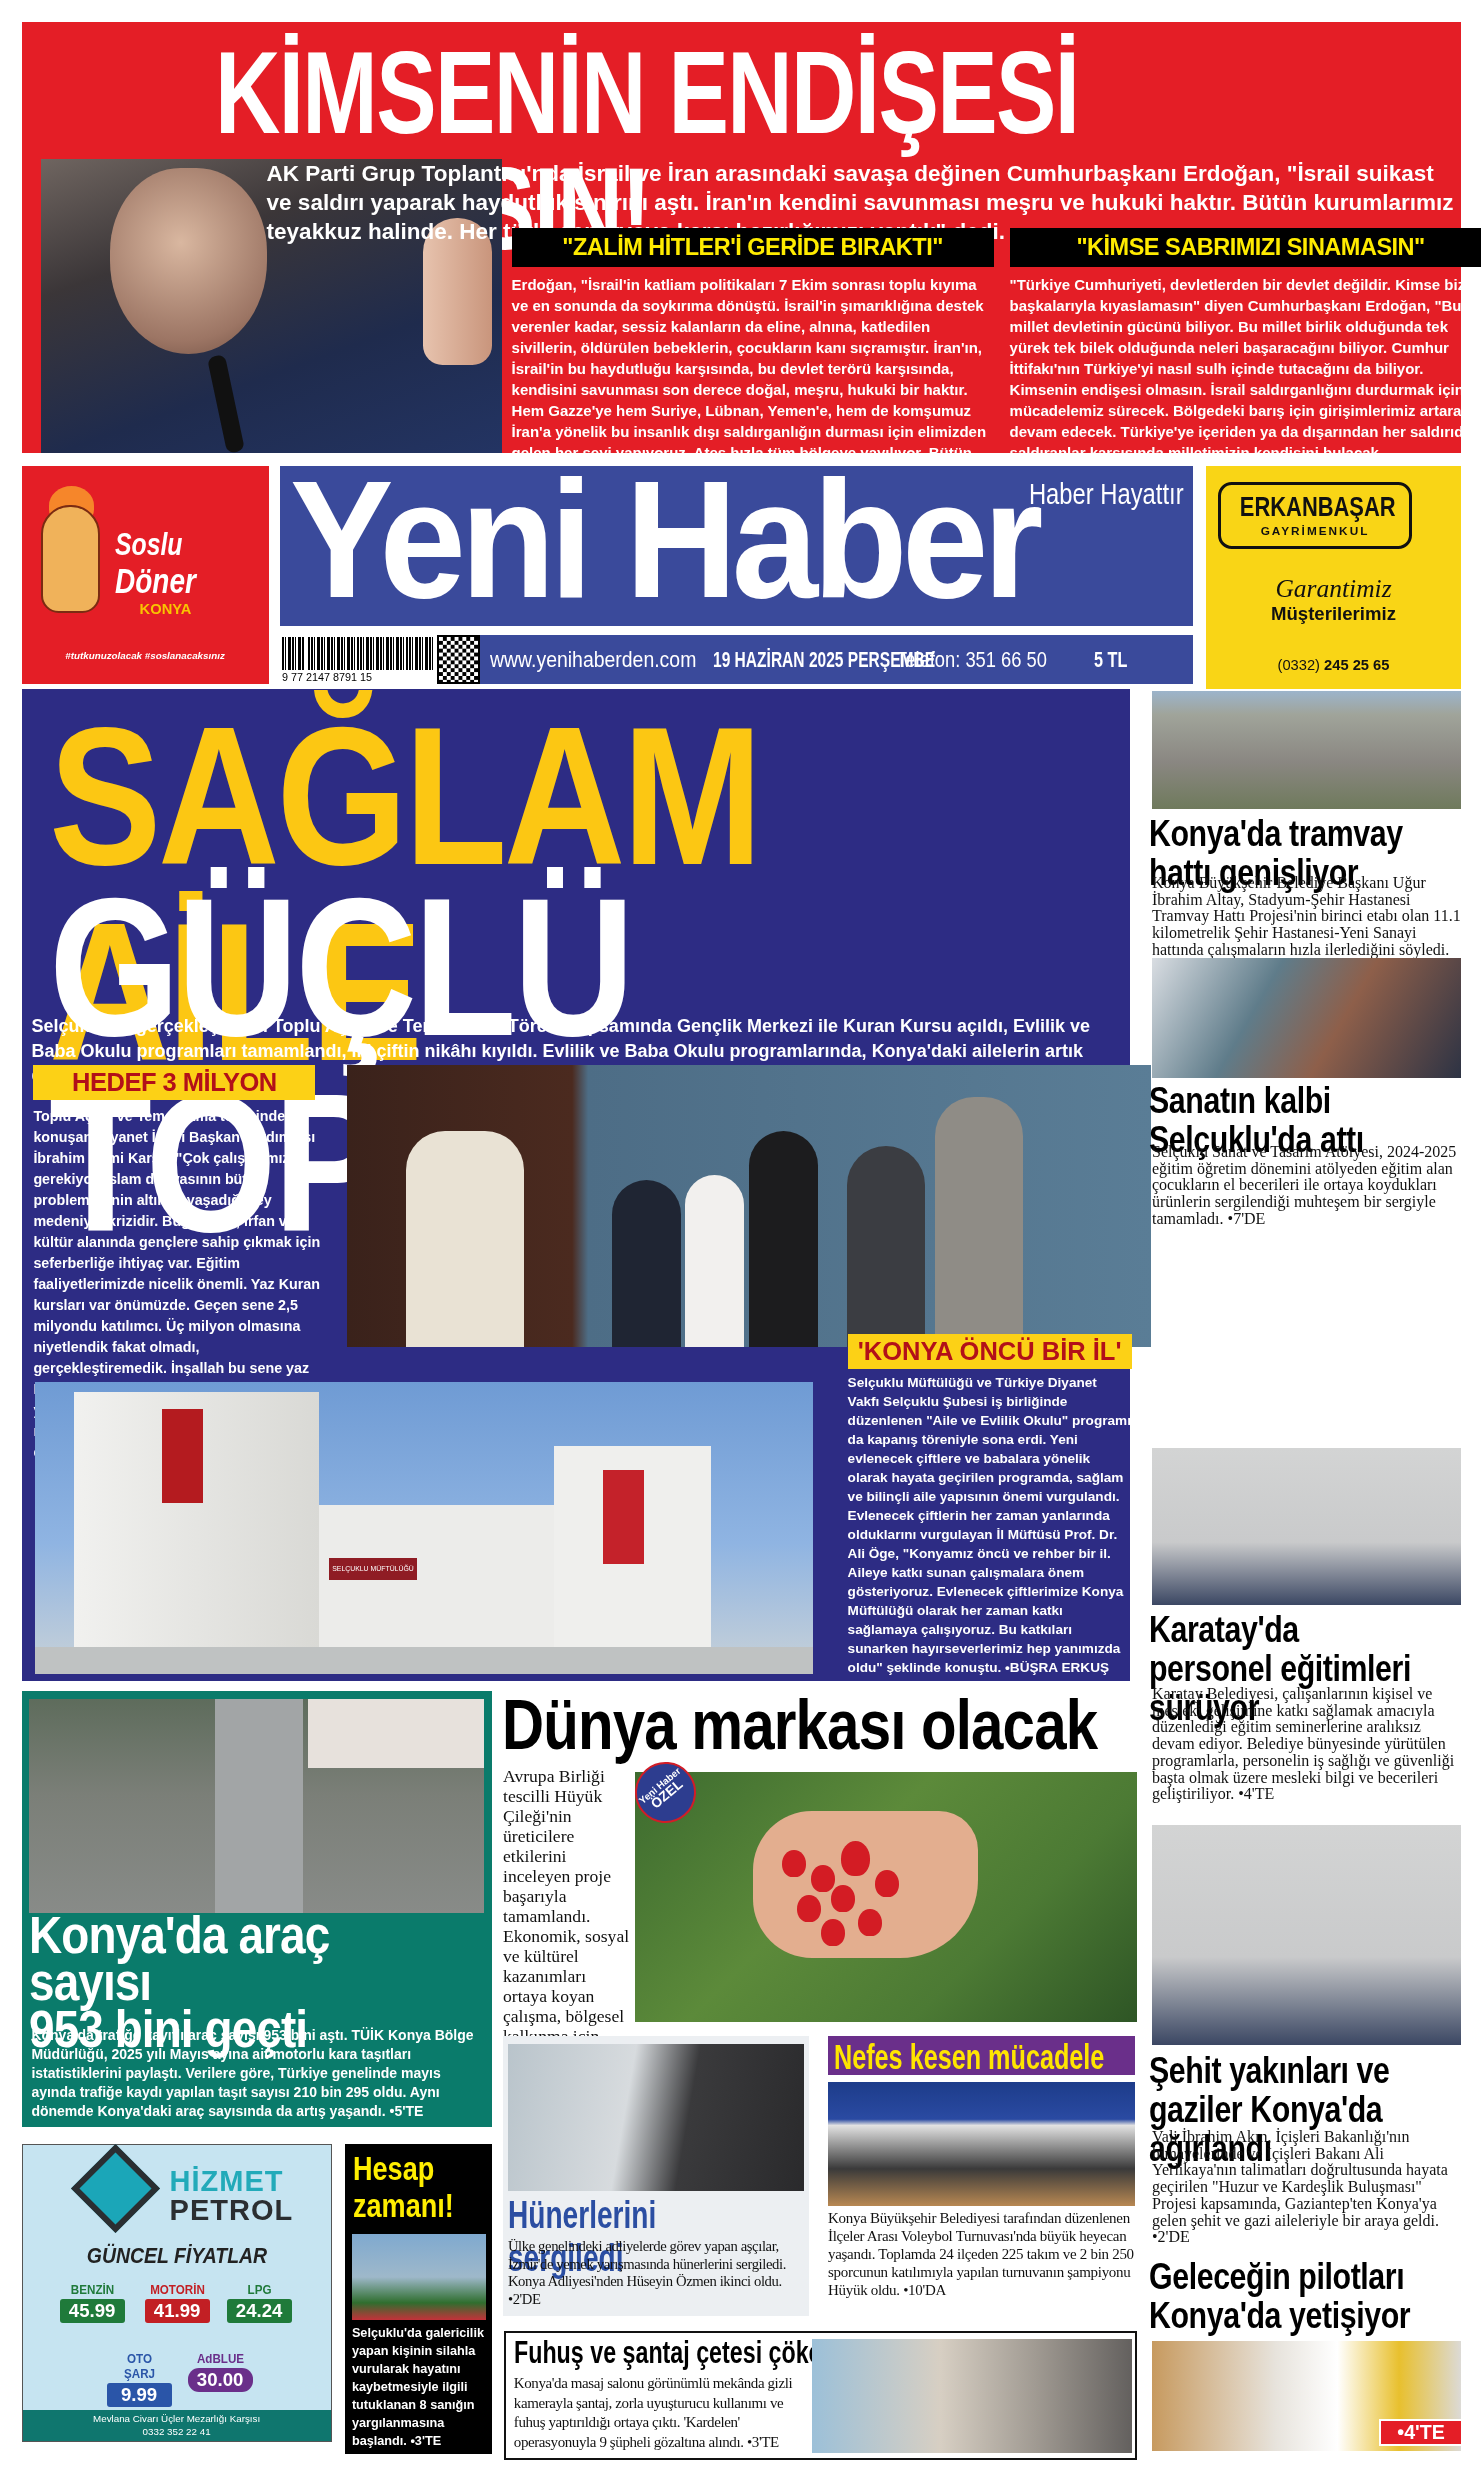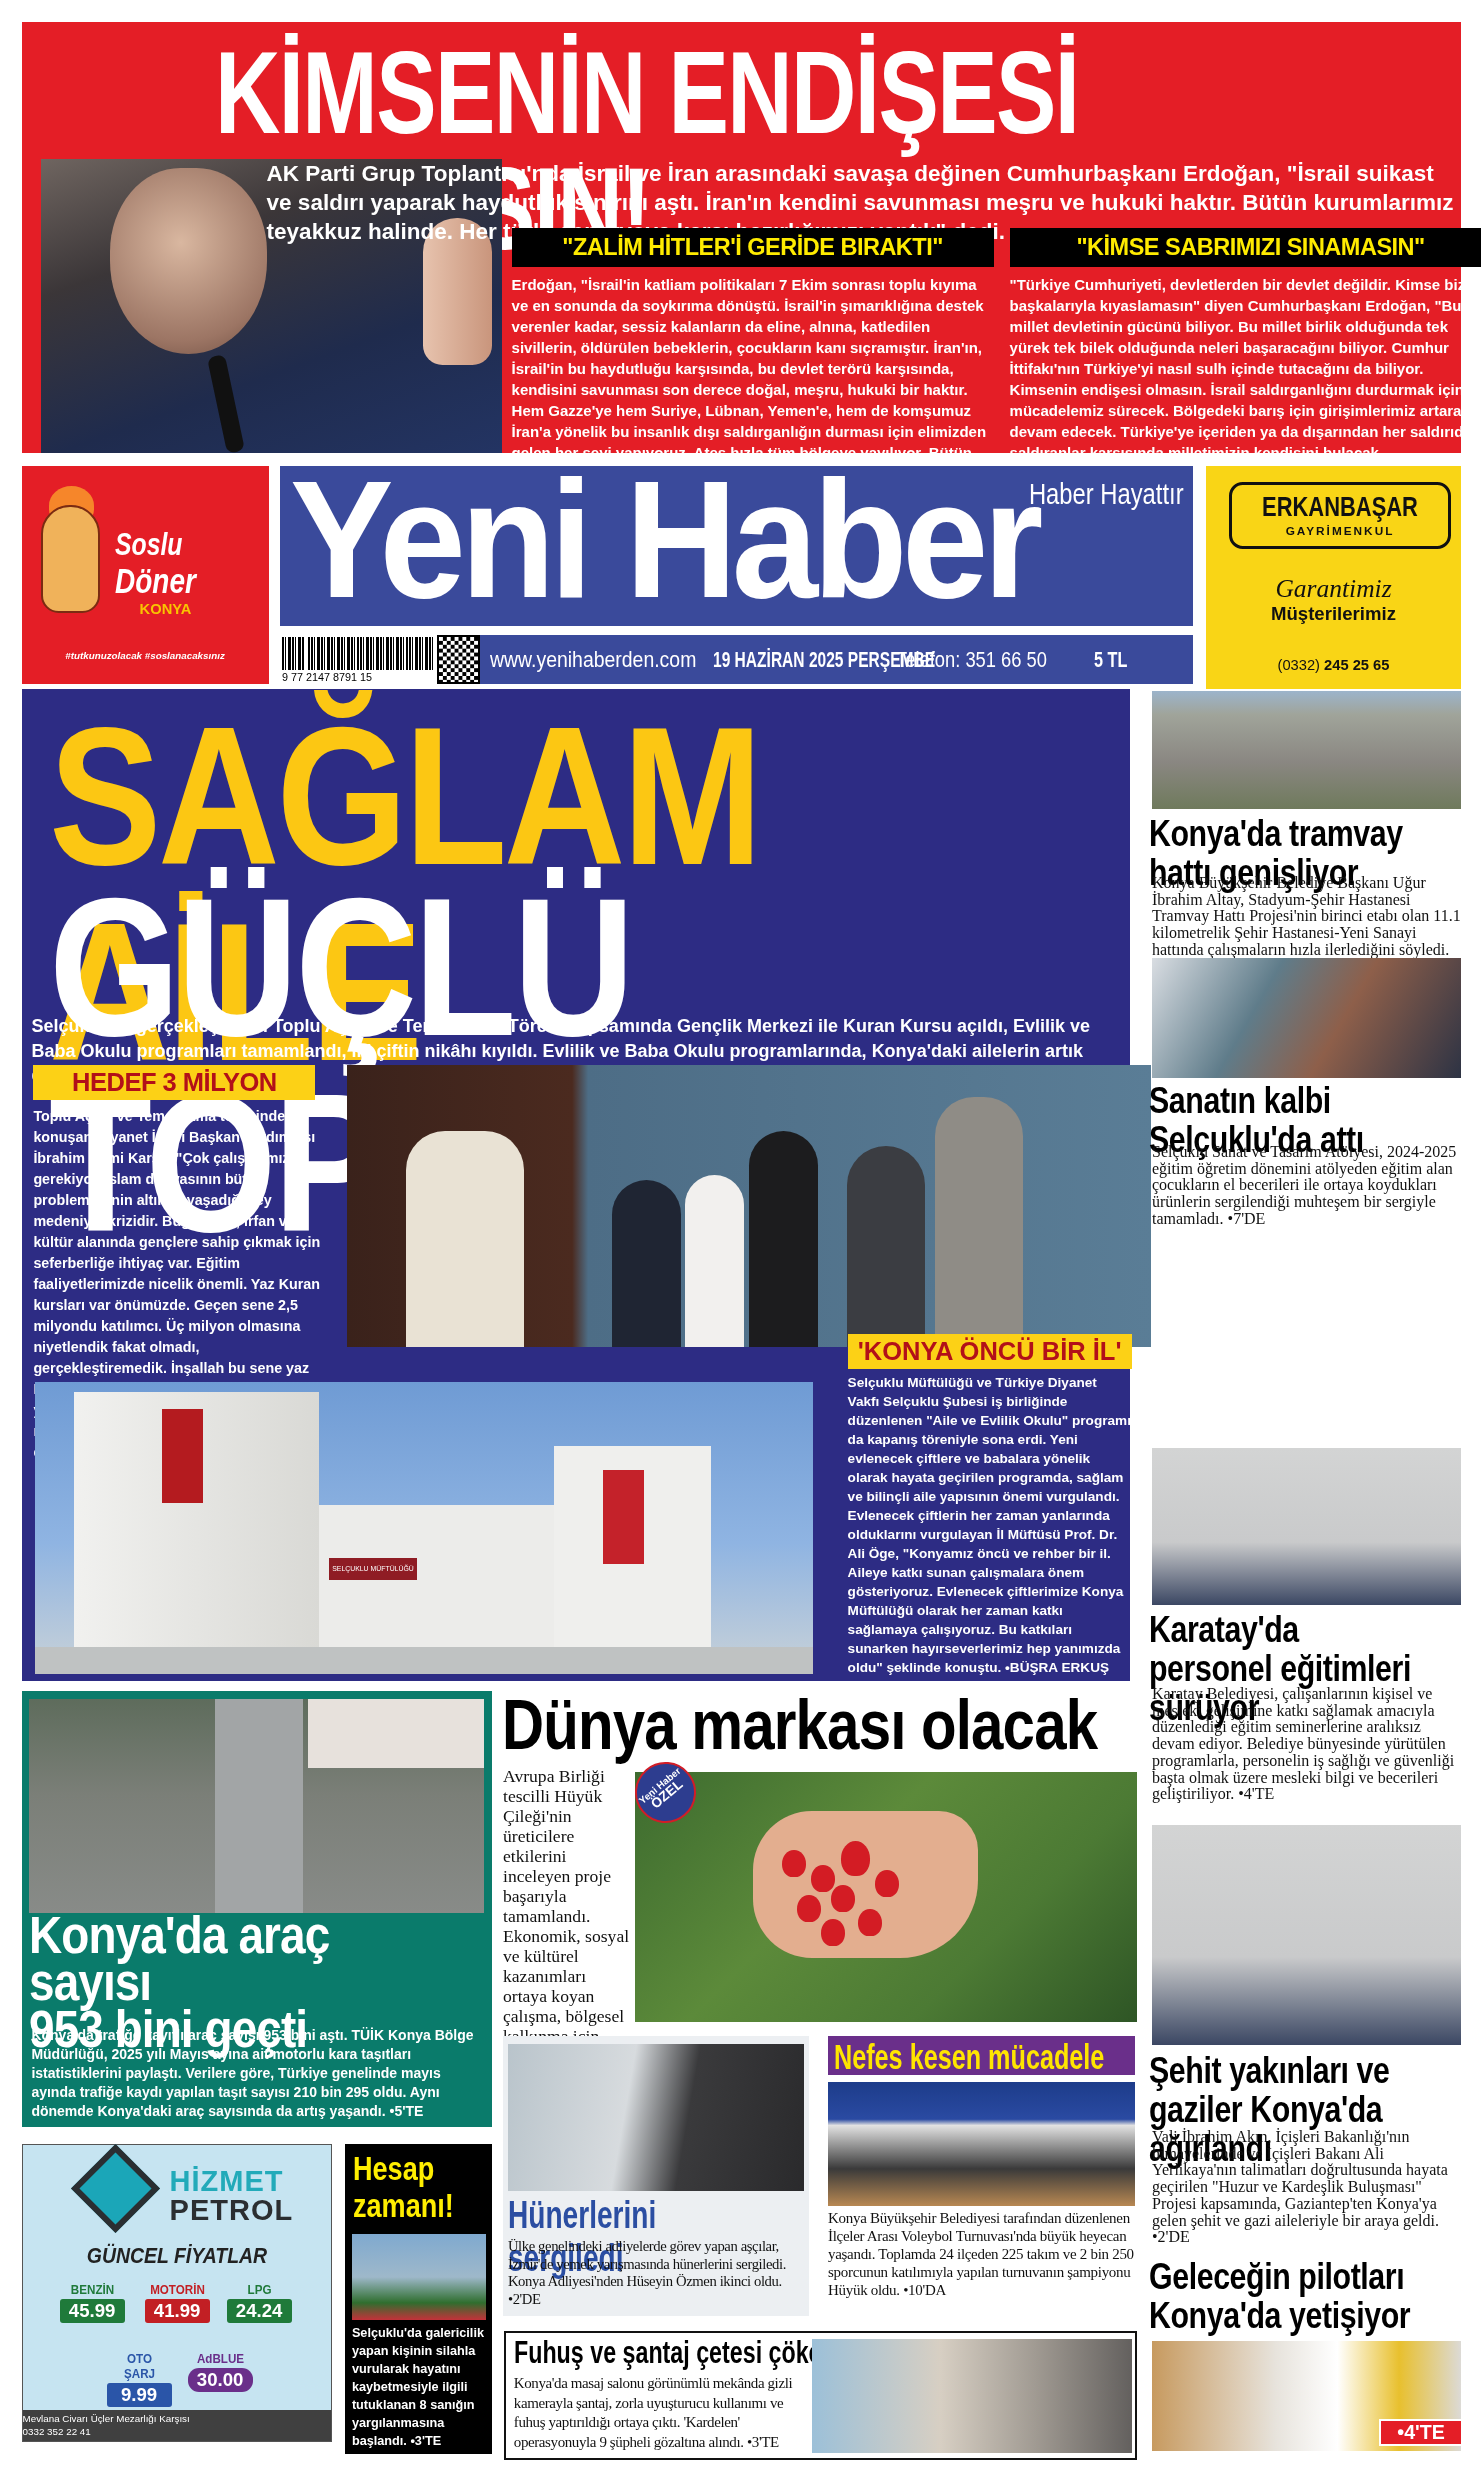--- a/index.html
+++ b/index.html
@@ -40,21 +40,21 @@
   #barcode { position:absolute; left:0; top: 0; width: 157px; height: 49px; background:#fff; }
   #barcode .bars { position:absolute; left:2px; top:2px; width: 153px; height: 33px; background: repeating-linear-gradient(90deg,#000 0 2px,#fff 2px 2.9px,#000 2.9px 3.9px,#fff 3.9px 5.9px,#000 5.9px 8.8px,#fff 8.8px 9.8px); }
   #barcode .num { position:absolute; left:2px; bottom:1px; font-size: 10.8px; color:#000; }
   #qr { position:absolute; left: 157px; top: 0; width: 43px; height: 49px; background: repeating-conic-gradient(#000 0 25%,#fff 0 50%) 0 0/7.8px 7.8px; border: 2px solid #000; }
   #mast-web { position:absolute; left: 210px; top: 11.8px; font-size: 21.6px; color:#fff; transform: scaleX(.9); transform-origin: left; }
   #mast-date { position:absolute; left: 433px; top: 11.8px; font-size: 21.6px; color:#fff; font-weight: 900; transform: scaleX(.72); transform-origin: left; }
   #mast-phone { position:absolute; left: 616px; top: 11.8px; font-size: 21.6px; color:#fff; transform: scaleX(.85); transform-origin: left; }
   #mast-price { position:absolute; left: 814px; top: 11.8px; font-size: 21.6px; color:#fff; font-weight: 900; transform: scaleX(.75); transform-origin: left; }
 
   #ad-erkan { left: 1206px; top: 466px; width: 255px; height: 223px; background: #f9d516; }
-  #ad-erkan .logo-box { position:absolute; left: 23px; top: 15.7px; width: 222px; height: 67px; border: 3.9px solid #111; border-radius: 13.7px; }
+  #ad-erkan .logo-box { position:absolute; left: 12px; top: 15.7px; width: 194px; height: 67px; border: 3.9px solid #111; border-radius: 13.7px; }
   #ad-erkan .logo { position:absolute; left: 0; right:0; top: 5.9px; text-align:center; font-size: 27.4px; font-weight: 900; color: #111; transform: scaleX(.8); }
   #ad-erkan .logo-sub { position:absolute; left:0; right:0; top: 39px; text-align:center; font-size: 11.8px; font-weight: 700; letter-spacing: 2px; }
   #ad-erkan .slogan1 { position:absolute; left: 0; right:0; top: 108px; text-align:center; font-size: 25.5px; font-style: italic; font-family: "Liberation Serif", serif; }
   #ad-erkan .slogan2 { position:absolute; left: 0; right:0; top: 137px; text-align:center; font-size: 18.6px; font-weight: 900; }
   #ad-erkan .phone { position:absolute; left: 0; right:0; top: 191px; text-align:center; font-size: 14.7px; }
   #ad-erkan .phone b { font-weight: 900; }
 
   
   #main-story { left: 21.6px; top: 689px; width: 1108px; height: 992px; background: #2d2c84; }
   #main-h1 { position:absolute; left: 27.4px; top: 9.8px; font-size: 196px; color: #fcc713; font-weight: 900; transform: scaleX(0.86); transform-origin: left top; line-height: 1; letter-spacing: -3.9px; }
@@ -90,21 +90,21 @@
 
   
   #petrol { left: 21.6px; top: 2144px; width: 310px; height: 298px; background: #c6e4f1; border: 1px solid #555; }
   #petrol .diamond { position:absolute; left: 61px; top: 11.8px; width: 63px; height: 63px; transform: rotate(45deg); border: 6.9px solid #2b2e31; background: #1ba6b8; }
   #petrol .brand1 { position:absolute; left: 147px; top: 19.6px; font-size: 29px; font-weight: 900; color:#22aab9; letter-spacing: 1px; }
   #petrol .brand2 { position:absolute; left: 147px; top: 49px; font-size: 29px; font-weight: 900; color:#2b2e31; letter-spacing: 1px; }
   #petrol .title { position:absolute; left: 0; right:0; top: 98px; text-align:center; font-size: 21.6px; font-weight: 900; font-style: italic; color:#222; transform: scaleX(.9); }
   .fuel { position:absolute; width: 65px; text-align:center; }
   .fuel .n { font-size: 13.7px; font-weight: 900; transform: scaleX(.85); }
   .fuel .v { margin-top: 2px; height: 23.5px; line-height: 23.5px; border-radius: 2.9px; color: #fff; font-size: 18.6px; font-weight: 700; }
-  #petrol .addr { position:absolute; left: 0; right:0; bottom: 0; height: 31px; background: #404040; color: #fff; font-size: 9.8px; line-height: 12.7px; padding-top: 2.9px; }
+  #petrol .addr { position:absolute; left: 0; right:0; bottom: 0; height: 31px; background: #0f766e; color: #fff; font-size: 9.8px; text-align: center; line-height: 12.7px; padding-top: 2.9px; }
 
   
   #hesap { left: 345px; top: 2144px; width: 147px; height: 310px; background: #000; }
   #hesap .t { position:absolute; left: 7.8px; top: 5.9px; font-size: 33px; line-height: 37px; font-weight: 900; color: #ffee00; transform: scaleX(.82); transform-origin: left top; }
   #hesap .ph { position:absolute; left: 6.9px; top: 90px; width: 134px; height: 86px; background: linear-gradient(180deg,#7fa9cf 0%,#9eb8ca 50%,#2f6e2e 80%,#c4313a 100%); }
   #hesap .b { position:absolute; left: 6.9px; top: 180px; width: 137px; font-size: 12.7px; line-height: 18px; font-weight: 700; color: #fff; }
 
   
   #dunya-head { left: 502px; top: 1688px; font-size: 71px; line-height: 74px; font-weight: 900; color:#000; transform: scaleX(.82); transform-origin: left top; letter-spacing: -1px; }
   #dunya-body { left: 503px; top: 1766px; width: 127px; font-family: "Liberation Serif", serif; font-size: 17.6px; line-height: 20px; color:#111; }

